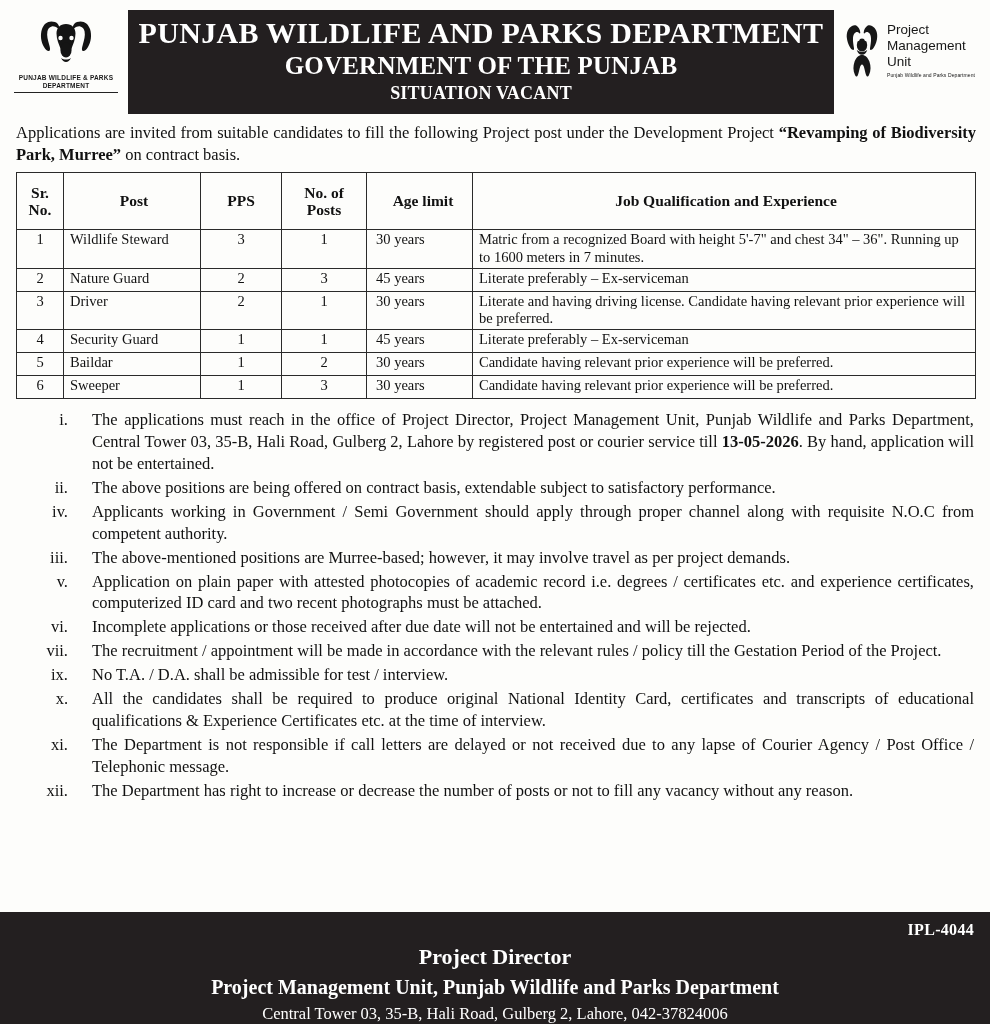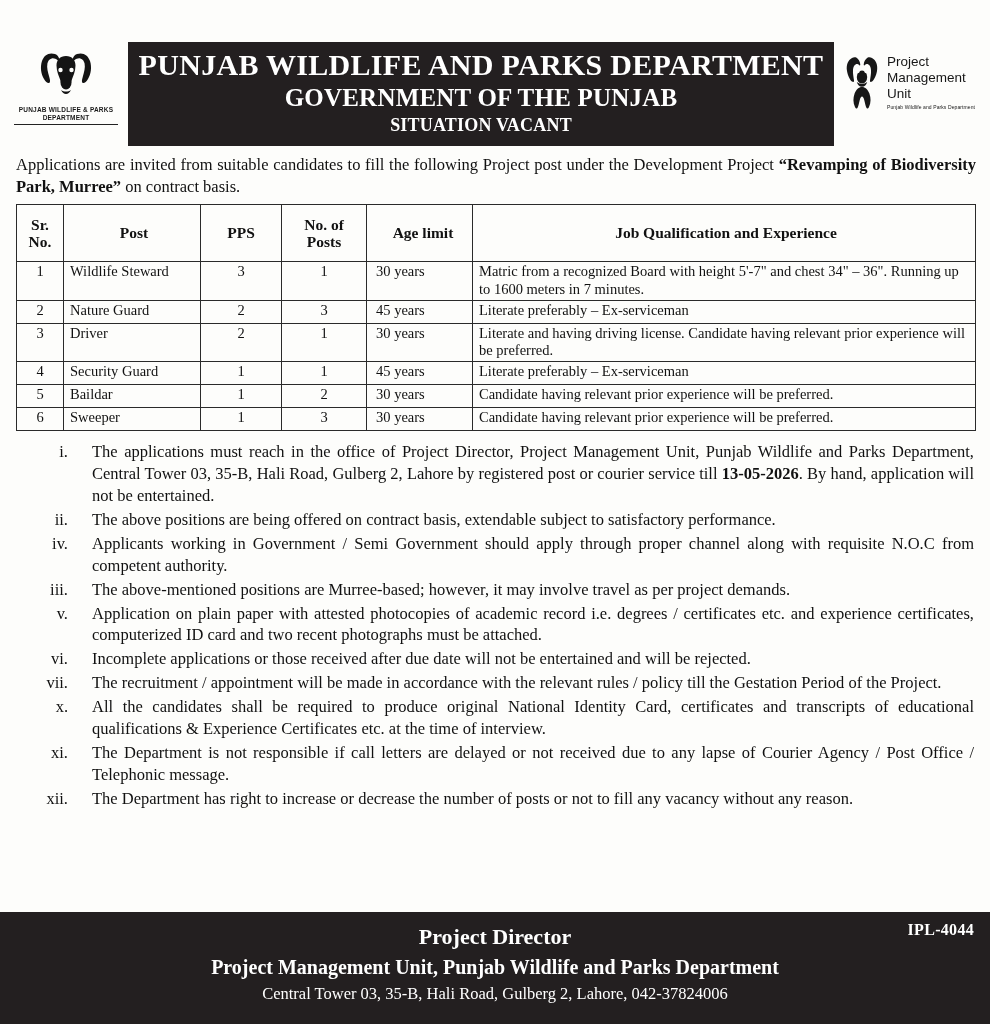--- a/index.html
+++ b/index.html
@@ -27,21 +27,20 @@
   }
 
   
   .header {
     height: 118px;
     display: flex;
     align-items: flex-start;
     padding: 8px 6px 0 6px;
     box-sizing: border-box;
     flex: 0 0 auto;
-    margin-top: 32px;
   }
 
   .logo-left {
     width: 120px;
     flex: 0 0 120px;
     display: flex;
     flex-direction: column;
     align-items: center;
     justify-content: flex-start;
     padding-top: 6px;
@@ -218,21 +217,21 @@
   }
   .footer .ipl {
     position: absolute;
     right: 16px;
     top: 9px;
     font-size: 16px;
     font-weight: bold;
     letter-spacing: 0.3px;
   }
   .footer .f1 {
-    margin-top: 8px;
+    margin-top: 28px;
     font-size: 22px;
     font-weight: bold;
     text-align: center;
   }
   .footer .f2 {
     margin-top: 6px;
     font-size: 20px;
     font-weight: bold;
   }
   .footer .f3 {
@@ -392,20 +391,24 @@
       </div>
       <div class="note">
         <div class="num">vi.</div>
         <div class="body"><span>Incomplete applications or those received after due date will not be entertained and will be rejected.</span></div>
       </div>
       <div class="note">
         <div class="num">vii.</div>
         <div class="body"><span>The recruitment / appointment will be made in accordance with the relevant rules / policy till the Gestation Period of the Project.</span></div>
       </div>
       <div class="note">
+        <div class="num">ix.</div>
+        <div class="body"><span>No T.A. / D.A. shall be admissible for test / interview.</span></div>
+      </div>
+      <div class="note">
         <div class="num">x.</div>
         <div class="body"><span>All the candidates shall be required to produce original National Identity Card, certificates and transcripts of educational qualifications &amp; Experience Certificates etc. at the time of interview.</span></div>
       </div>
       <div class="note">
         <div class="num">xi.</div>
         <div class="body"><span>The Department is not responsible if call letters are delayed or not received due to any lapse of Courier Agency / Post Office / Telephonic message.</span></div>
       </div>
       <div class="note">
         <div class="num">xii.</div>
         <div class="body"><span>The Department has right to increase or decrease the number of posts or not to fill any vacancy without any reason.</span></div>

